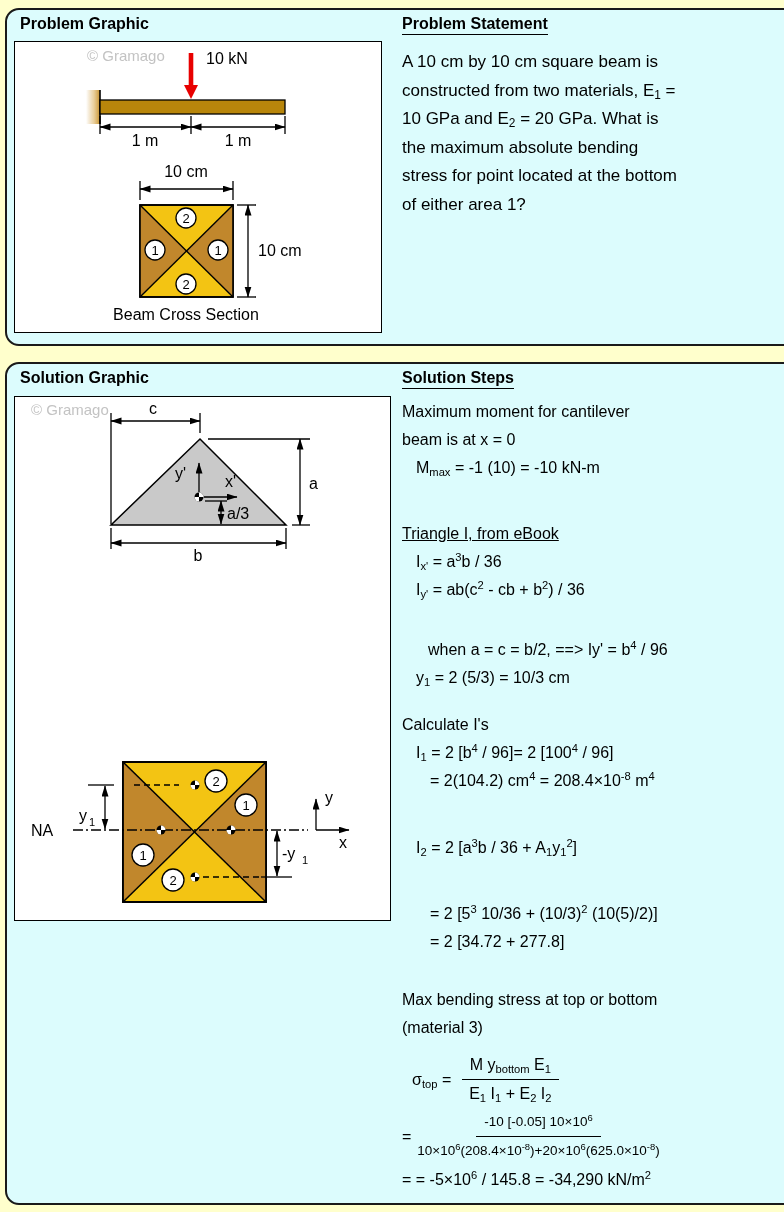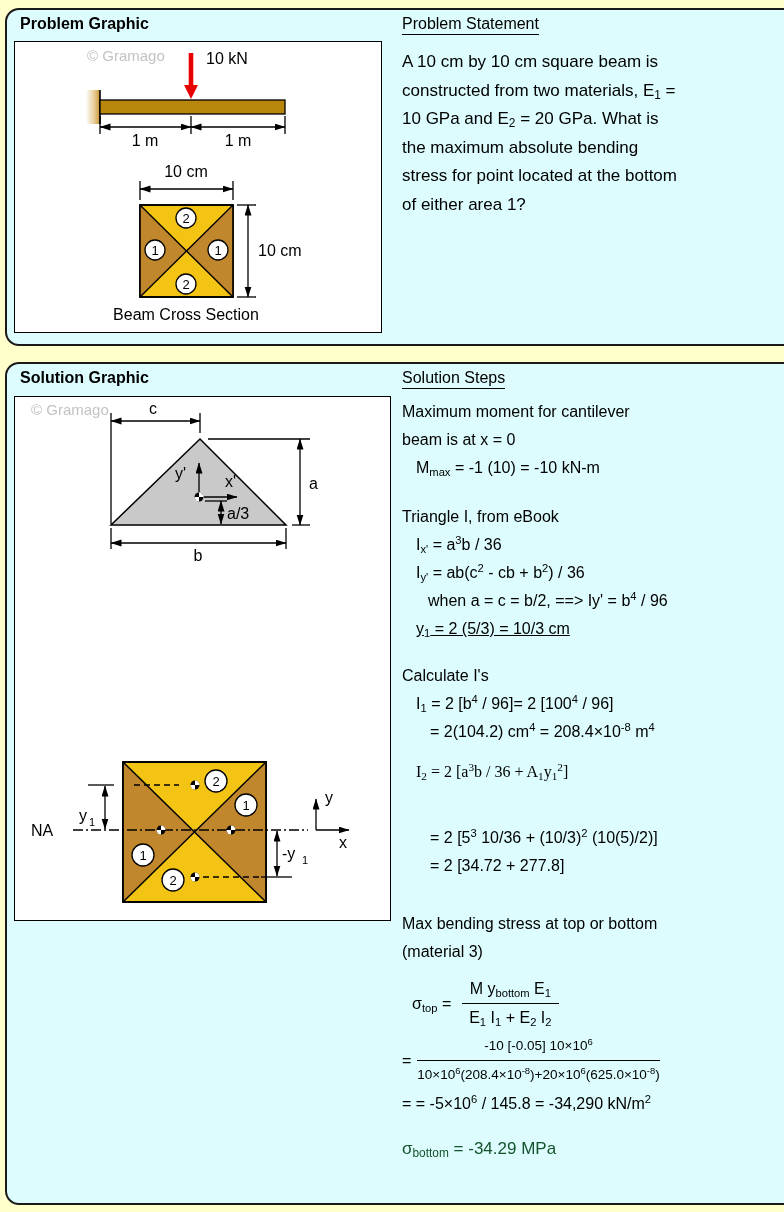--- a/index.html
+++ b/index.html
@@ -19,32 +19,32 @@
     position:absolute;left:13px;top:5px;
     font-size:16px;font-weight:bold;
   }
   .gbox{
     position:absolute;background:#fff;border:1.5px solid #000;
   }
   #gbox1{left:7px;top:31px;width:366px;height:290px;}
   #gbox2{left:7px;top:32px;width:375px;height:523px;}
   .right-col{position:absolute;left:395px;top:5px;width:378px;}
   .col-title{
-    font-size:16px;font-weight:normal;display:inline-block;
+    font-size:16px;font-weight:bold;display:inline-block;
     border-bottom:1.6px solid #000;padding-bottom:1px;margin-bottom:9px;
   }
   #statement-text{font-size:17px;line-height:28.5px;margin-top:4px;}
   sub,sup{font-size:0.7em;line-height:0;}
   sub{vertical-align:-0.25em;}
   sup{vertical-align:0.5em;}
   .steps{font-size:16px;}
   .sline{line-height:28px;}
   .sline.fl{display:flex;align-items:center;line-height:22px;margin-bottom:4px;}
   .pre{margin-right:6px;white-space:pre;}
-  .frac{display:inline-flex;flex-direction:column;text-align:center;}
+  .frac{display:inline-flex;flex-direction:column;text-align:center;align-items:center;}
   .frac .num{border-bottom:1.6px solid #000;padding:0 8px 3px;}
   .frac .den{padding-top:3px;}
   .small-frac{font-size:13.5px;}
   .small-frac .pre{font-size:16px;}
   .red{color:#14532d;font-size:17px;}
   svg text{font-family:"Liberation Sans","DejaVu Sans",sans-serif;}
   .wm{fill:#C3C3C3;font-size:15px;}
   .lbl{font-size:16px;fill:#000;}
   .lbl-s{font-size:11px;fill:#000;}
   .dim{stroke:#000;stroke-width:1.3;fill:none;}
@@ -219,29 +219,29 @@
       <text class="lbl" x="324" y="451">x</text>
     </svg>
   </div>
 
   <div class="right-col">
     <span class="col-title">Solution Steps</span>
     <div class="steps">
         <div class="sline">Maximum moment for cantilever</div>
         <div class="sline">beam is at x = 0</div>
         <div class="sline" style="padding-left: 14px;">M<sub>max</sub> = -1 (10) = -10 kN-m</div>
-        <div class="sline" style="margin-top: 21px;">Triangle I, from eBook</div>
+        <div class="sline" style="margin-top: 38px; text-decoration: underline;">Triangle I, from eBook</div>
         <div class="sline" style="padding-left: 14px;">I<sub>x'</sub> = a<sup>3</sup>b / 36</div>
         <div class="sline" style="padding-left: 14px;">I<sub>y'</sub> = ab(c<sup>2</sup> - cb + b<sup>2</sup>) / 36</div>
-        <div class="sline" style="padding-left: 26px;">when a = c = b/2, ==&gt; Iy' = b<sup>4</sup> / 96</div>
-        <div class="sline" style="padding-left: 14px; text-decoration: underline;">y<sub>1</sub> = 2 (5/3) = 10/3 cm</div>
+        <div class="sline" style="padding-left: 26px; margin-top: 32px;">when a = c = b/2, ==&gt; Iy' = b<sup>4</sup> / 96</div>
+        <div class="sline" style="padding-left: 14px;">y<sub>1</sub> = 2 (5/3) = 10/3 cm</div>
         <div class="sline" style="margin-top: 19px;">Calculate I's</div>
         <div class="sline" style="padding-left: 14px;">I<sub>1</sub> = 2 [b<sup>4</sup> / 96]= 2 [100<sup>4</sup> / 96]</div>
         <div class="sline" style="padding-left: 28px;">= 2(104.2) cm<sup>4</sup> = 208.4×10<sup>-8</sup> m<sup>4</sup></div>
-        <div class="sline" style="margin-top: 12px; padding-left: 14px; font-family: Liberation Serif, serif;">I<sub>2</sub> = 2 [a<sup>3</sup>b / 36 + A<sub>1</sub>y<sub>1</sub><sup>2</sup>]</div>
+        <div class="sline" style="margin-top: 39px; padding-left: 14px;">I<sub>2</sub> = 2 [a<sup>3</sup>b / 36 + A<sub>1</sub>y<sub>1</sub><sup>2</sup>]</div>
         <div class="sline" style="padding-left: 28px; margin-top: 38px;">= 2 [5<sup>3</sup> 10/36 + (10/3)<sup>2</sup> (10(5)/2)]</div>
         <div class="sline" style="padding-left: 28px;">= 2 [34.72 + 277.8]</div>
         <div class="sline" style="margin-top: 30px;">Max bending stress at top or bottom</div>
         <div class="sline">(material 3)</div>
         <div class="sline fl" style="margin-top: 12px; padding-left: 10px;">
           <span class="pre">σ<sub>top</sub> = </span>
           <span class="frac">
             <span class="num">M y<sub>bottom</sub> E<sub>1</sub></span>
             <span class="den">E<sub>1</sub> I<sub>1</sub> + E<sub>2</sub> I<sub>2</sub></span>
           </span>

